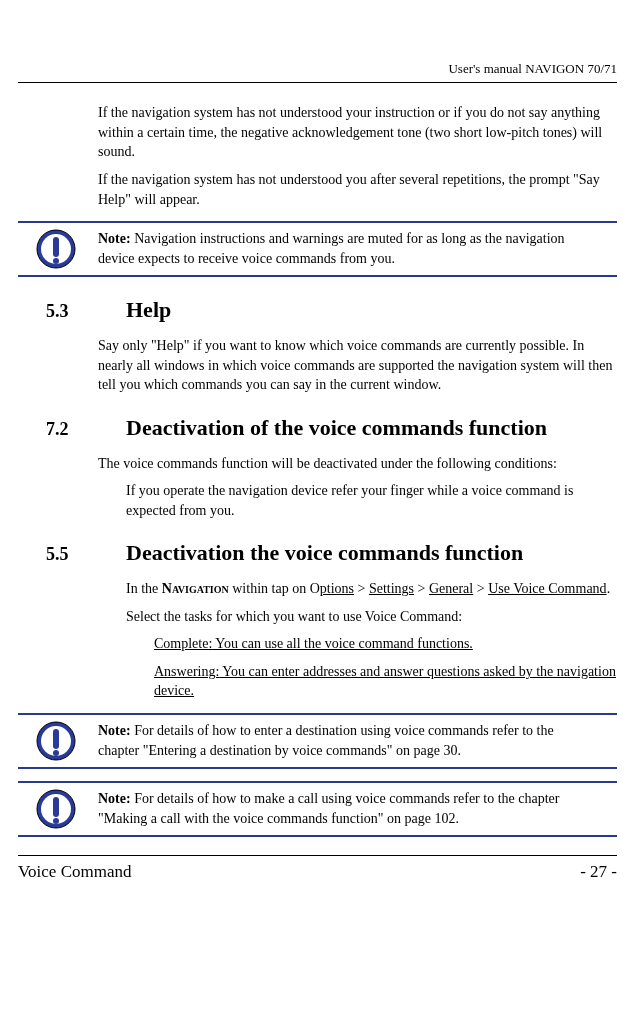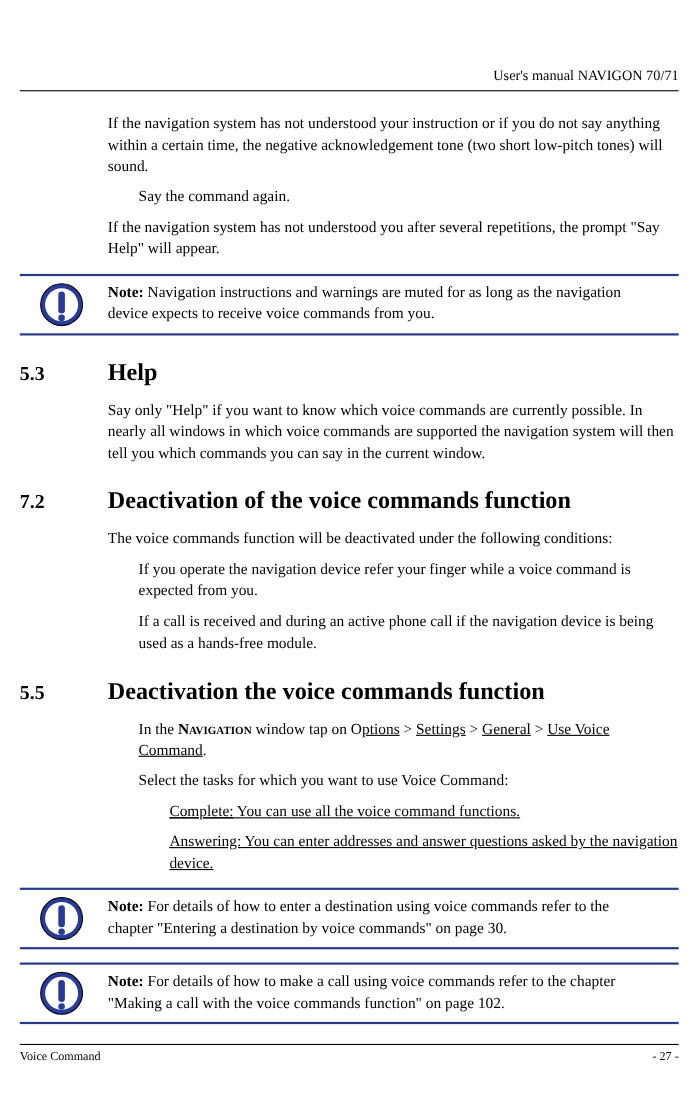--- a/index.html
+++ b/index.html
@@ -36,20 +36,21 @@
       text-decoration: underline;
     }
     p {
       margin-bottom: 8px;
     }
     .section-row {
       display: flex;
       align-items: baseline;
       margin-top: 18px;
       margin-bottom: 10px;
+      margin-left: 28px;
     }
     .section-num {
       width: 80px;
       font-size: 18px;
       font-weight: bold;
       flex-shrink: 0;
     }
     .section-title {
       font-size: 22px;
       font-weight: bold;
@@ -86,33 +87,32 @@
     .smallcaps {
       font-variant: small-caps;
       font-weight: bold;
     }
     .footer {
       border-top: 1px solid #000;
       margin-top: 18px;
       padding-top: 4px;
       display: flex;
       justify-content: space-between;
-      font-size: 11px;
+      font-size: 17px;
     }
   </style>
 </head>
 <body>
 
 <div class="header">
   <span>User's manual NAVIGON 70/71</span>
 </div>
 
 <div class="content-block">
   <p>If the navigation system has not understood your instruction or if you do not say anything within a certain time, the negative acknowledgement tone (two short low-pitch tones) will sound.</p>
-  <p class="indented">Say the command again.</p>
   <p>If the navigation system has not understood you after several repetitions, the prompt "Say Help" will appear.</p>
 </div>
 
 <div class="note-box">
   <div class="note-icon">
     <svg viewBox="0 0 40 40">
       <circle cx="20" cy="20" r="19" fill="#2a3a9a" stroke="#000" stroke-width="1"></circle>
       <circle cx="20" cy="20" r="15" fill="#fff"></circle>
       <rect x="17" y="8" width="6" height="20" rx="3" fill="#2a3a9a"></rect>
       <circle cx="20" cy="32" r="3" fill="#2a3a9a"></circle>
@@ -131,30 +131,29 @@
   <p>Say only "Help" if you want to know which voice commands are currently possible. In nearly all windows in which voice commands are supported the navigation system will then tell you which commands you can say in the current window.</p>
 </div>
 
 <div class="section-row">
   <div class="section-num">7.2</div>
   <div class="section-title">Deactivation of the voice commands function</div>
 </div>
 <div class="content-block">
   <p>The voice commands function will be deactivated under the following conditions:</p>
   <p class="indented">If you operate the navigation device refer your finger while a voice command is expected from you.</p>
-  <p class="indented">If a call is received and during an active phone call if the navigation device is being used as a hands-free module.</p>
 </div>
 
 <div class="section-row">
   <div class="section-num">5.5</div>
   <div class="section-title">Deactivation the voice commands function</div>
 </div>
 <div class="content-block">
   <p class="indented">
-    <span>In the </span><span class="smallcaps">Navigation</span><span> window tap on O</span><span class="underline">ptions</span><span> &gt; </span><span class="underline">Settings</span><span> &gt; </span><span class="underline">General</span><span> &gt; </span><span class="underline">Use Voice Command</span><span>.</span>
+    <span>In the </span><span class="smallcaps">Navigation</span><span> within tap on O</span><span class="underline">ptions</span><span> &gt; </span><span class="underline">Settings</span><span> &gt; </span><span class="underline">General</span><span> &gt; </span><span class="underline">Use Voice Command</span><span>.</span>
   </p>
   <p class="indented">Select the tasks for which you want to use Voice Command:</p>
   <p class="double-indented">
     <span class="underline">Complete:</span><span> You can use all the voice command functions.</span>
   </p>
   <p class="double-indented">
     <span class="underline">Answering:</span><span> You can enter addresses and answer questions asked by the navigation device.</span>
   </p>
 </div>
 

